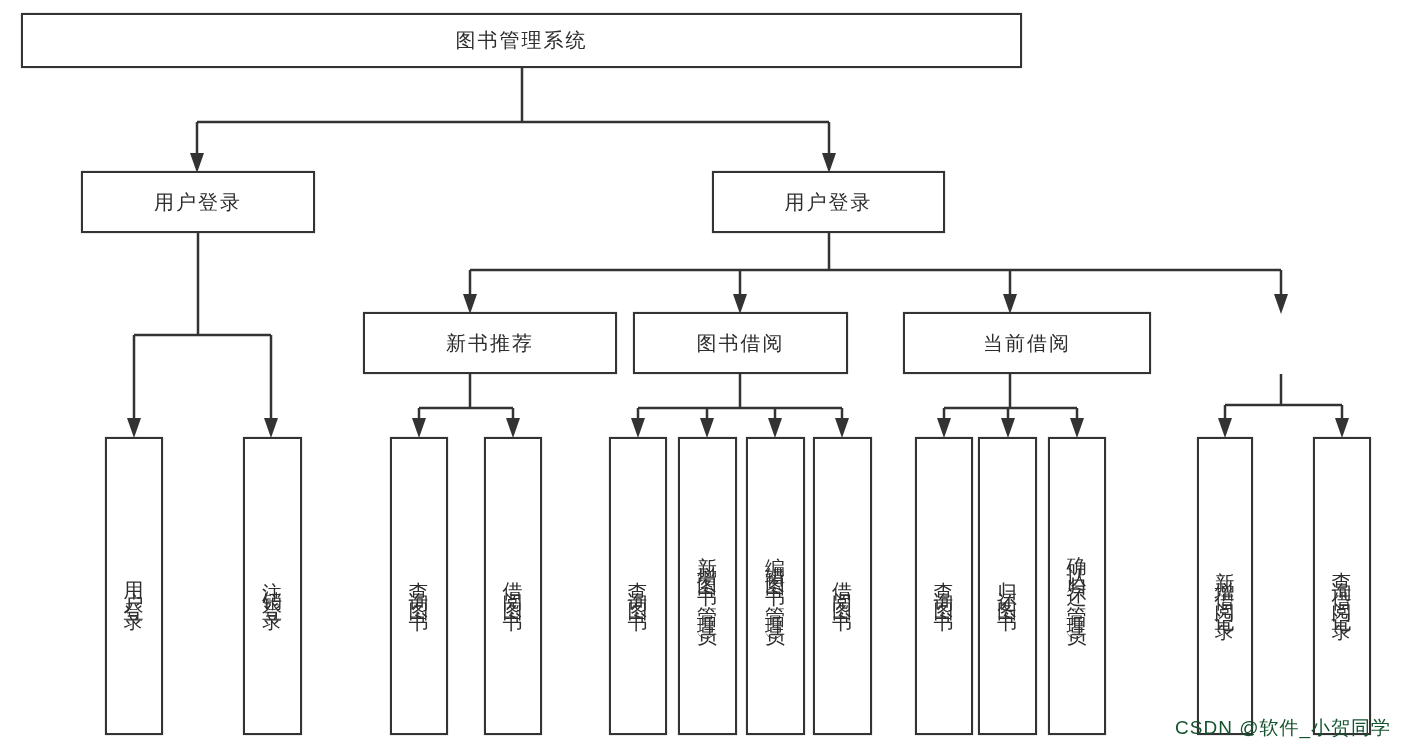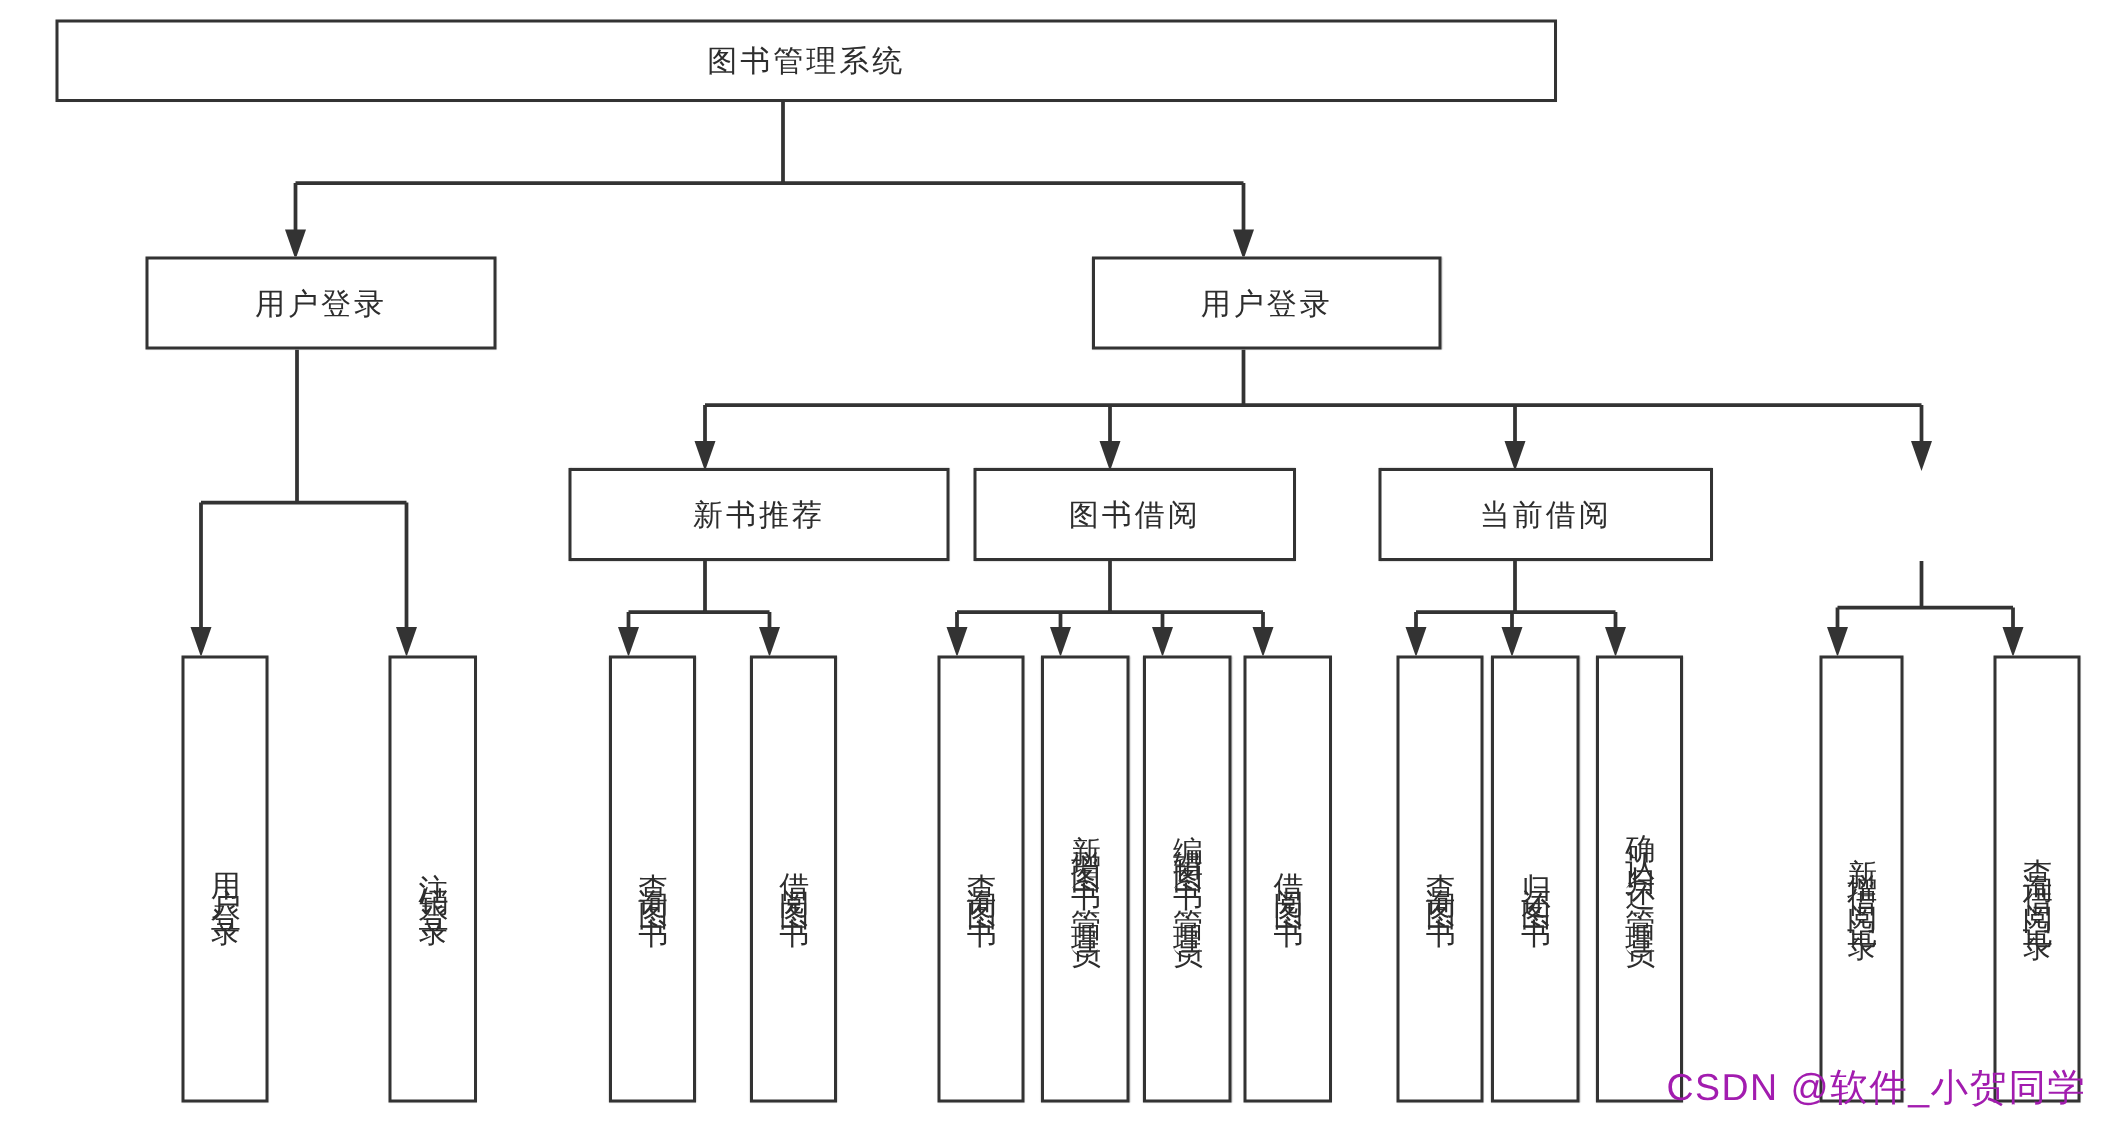--- a/index.html
+++ b/index.html
@@ -16,35 +16,34 @@
     box-sizing:border-box;
     background:#ffffff;
     border:2.5px solid #333333;
     color:#2d2d2d;
     display:flex;
     align-items:center;
     justify-content:center;
     font-size:20px;
     z-index:2;
     box-shadow:0 0 1px rgba(60,60,60,.6);
-    margin-left:16px;
   }
   .box.h{letter-spacing:2px;}
   .box.v{
     writing-mode:vertical-lr;
     letter-spacing:10px;
     line-height:1;
   }
   .watermark{
     position:absolute;
     right:14px;
     bottom:6px;
-    font-size:25px;
+    font-size:19px;
     letter-spacing:1px;
-    color:#a21caf;
+    color:#14532d;
     z-index:5;
     white-space:nowrap;
   }
 </style>
 </head>
 <body>
 
 <div id="canvas">
 
   <svg id="wires" viewBox="0 0 1405 747" xmlns="http://www.w3.org/2000/svg">
@@ -87,21 +86,21 @@
     </g>
   </svg>
 
   <div class="box h" style="left:21px;top:13px;width:1001px;height:55px">图书管理系统</div>
 
   <div class="box h" style="left:81px;top:171px;width:234px;height:62px">用户登录</div>
   <div class="box h" style="left:712px;top:171px;width:233px;height:62px">用户登录</div>
 
   <div class="box h" style="left:363px;top:312px;width:254px;height:62px">新书推荐</div>
   <div class="box h" style="left:633px;top:312px;width:215px;height:62px">图书借阅</div>
-  <div class="box h" style="left:903px;top:312px;width:223px;height:62px">当前借阅</div>
+  <div class="box h" style="left:903px;top:312px;width:248px;height:62px">当前借阅</div>
 
   <div class="box v" style="left:105px;top:437px;width:58px;height:298px">用户登录</div>
   <div class="box v" style="left:243px;top:437px;width:59px;height:298px">注销登录</div>
 
   <div class="box v" style="left:390px;top:437px;width:58px;height:298px">查询图书</div>
   <div class="box v" style="left:484px;top:437px;width:58px;height:298px">借阅图书</div>
 
   <div class="box v" style="left:609px;top:437px;width:58px;height:298px">查询图书</div>
   <div class="box v" style="left:678px;top:437px;width:59px;height:298px">新增图书（管理员）</div>
   <div class="box v" style="left:746px;top:437px;width:59px;height:298px">编辑图书（管理员）</div>

